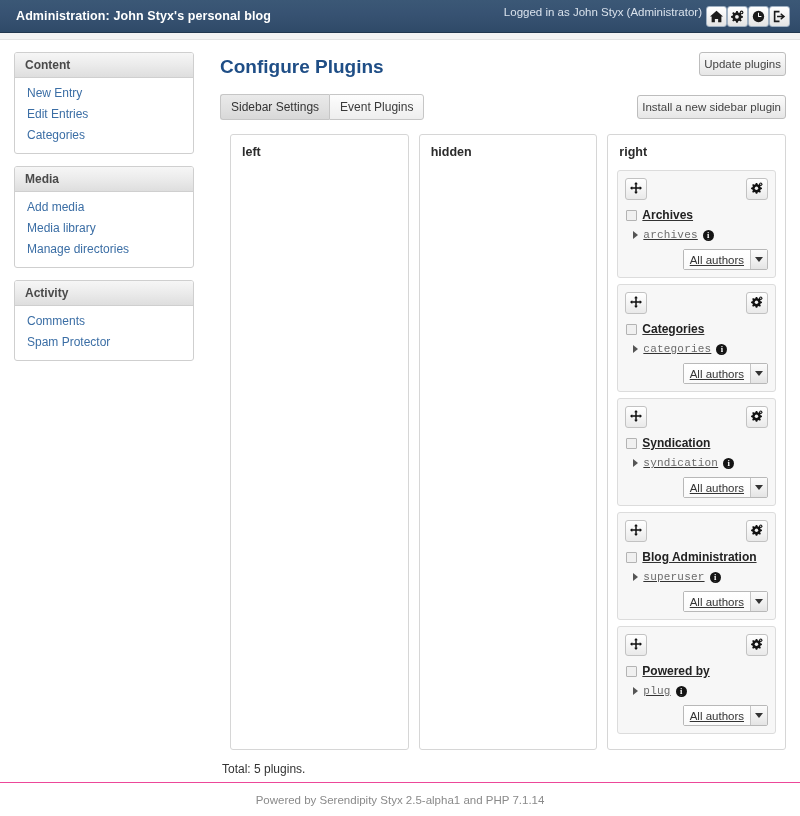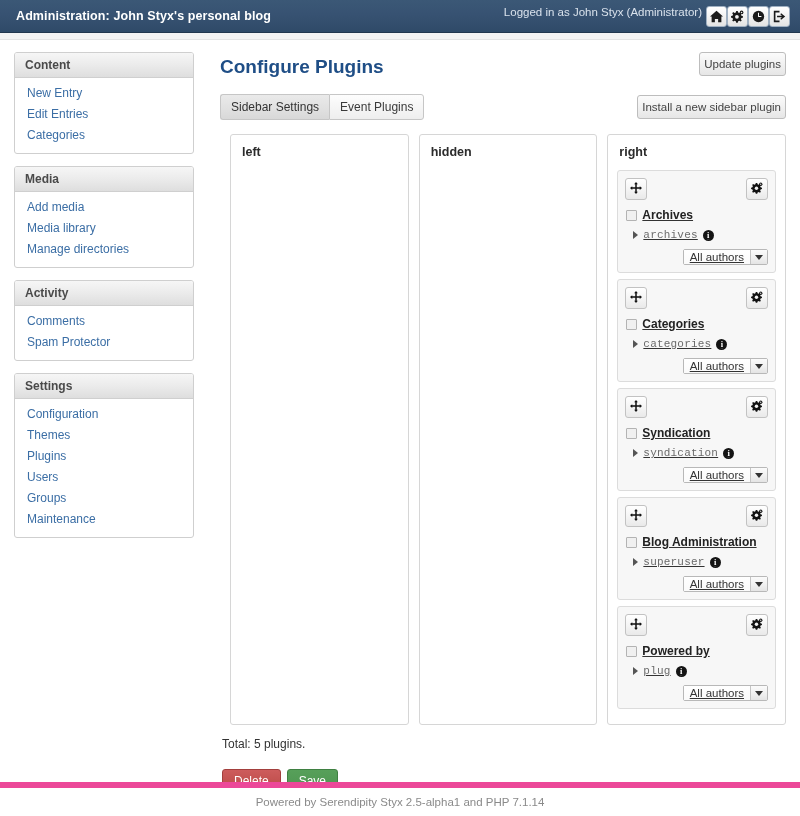--- a/index.html
+++ b/index.html
@@ -238,21 +238,21 @@
     display: flex;
     justify-content: flex-end;
     margin-top: 8px;
   }
   .fakeselect {
     display: flex;
     align-items: stretch;
     border: 1px solid #b8b8b8;
     border-radius: 2px;
     background: #ffffff;
-    height: 16px;
+    height: 21px;
     cursor: pointer;
   }
   .fakeselect .val {
     font-size: 11.5px;
     color: #333;
     padding: 0 6px;
     display: flex; align-items: center;
     background: linear-gradient(to bottom,#ffffff,#fafafa);
   }
   .fakeselect .arrow {
@@ -296,21 +296,21 @@
     cursor: pointer;
     font-family: "Liberation Sans", sans-serif;
   }
 
   
   #footer {
     position: absolute;
     left: 0; right: 0;
     bottom: 0;
     height: 34px;
-    border-top: 6px solid #ec4899;
+    border-top: 1px solid #ec4899;
     display: flex;
     align-items: center;
     justify-content: center;
     font-size: 11.5px;
     color: #8a8a8a;
     background: #ffffff;
   }
 </style>
 </head>
 <body>
@@ -384,31 +384,20 @@
     </div>
 
     <div class="panel">
       <div class="panel-head">Activity</div>
       <div class="panel-body">
         <a class="navlink">Comments</a>
         <a class="navlink">Spam Protector</a>
       </div>
     </div>
 
-    <div class="panel">
-      <div class="panel-head">Settings</div>
-      <div class="panel-body">
-        <a class="navlink">Configuration</a>
-        <a class="navlink">Themes</a>
-        <a class="navlink">Plugins</a>
-        <a class="navlink">Users</a>
-        <a class="navlink">Groups</a>
-        <a class="navlink">Maintenance</a>
-      </div>
-    </div>
 
   </div>
 
   <div id="main">
 
     <div id="main-headrow">
       <h1 id="page-title">Configure Plugins</h1>
       <button class="btn">Update plugins</button>
     </div>
 

